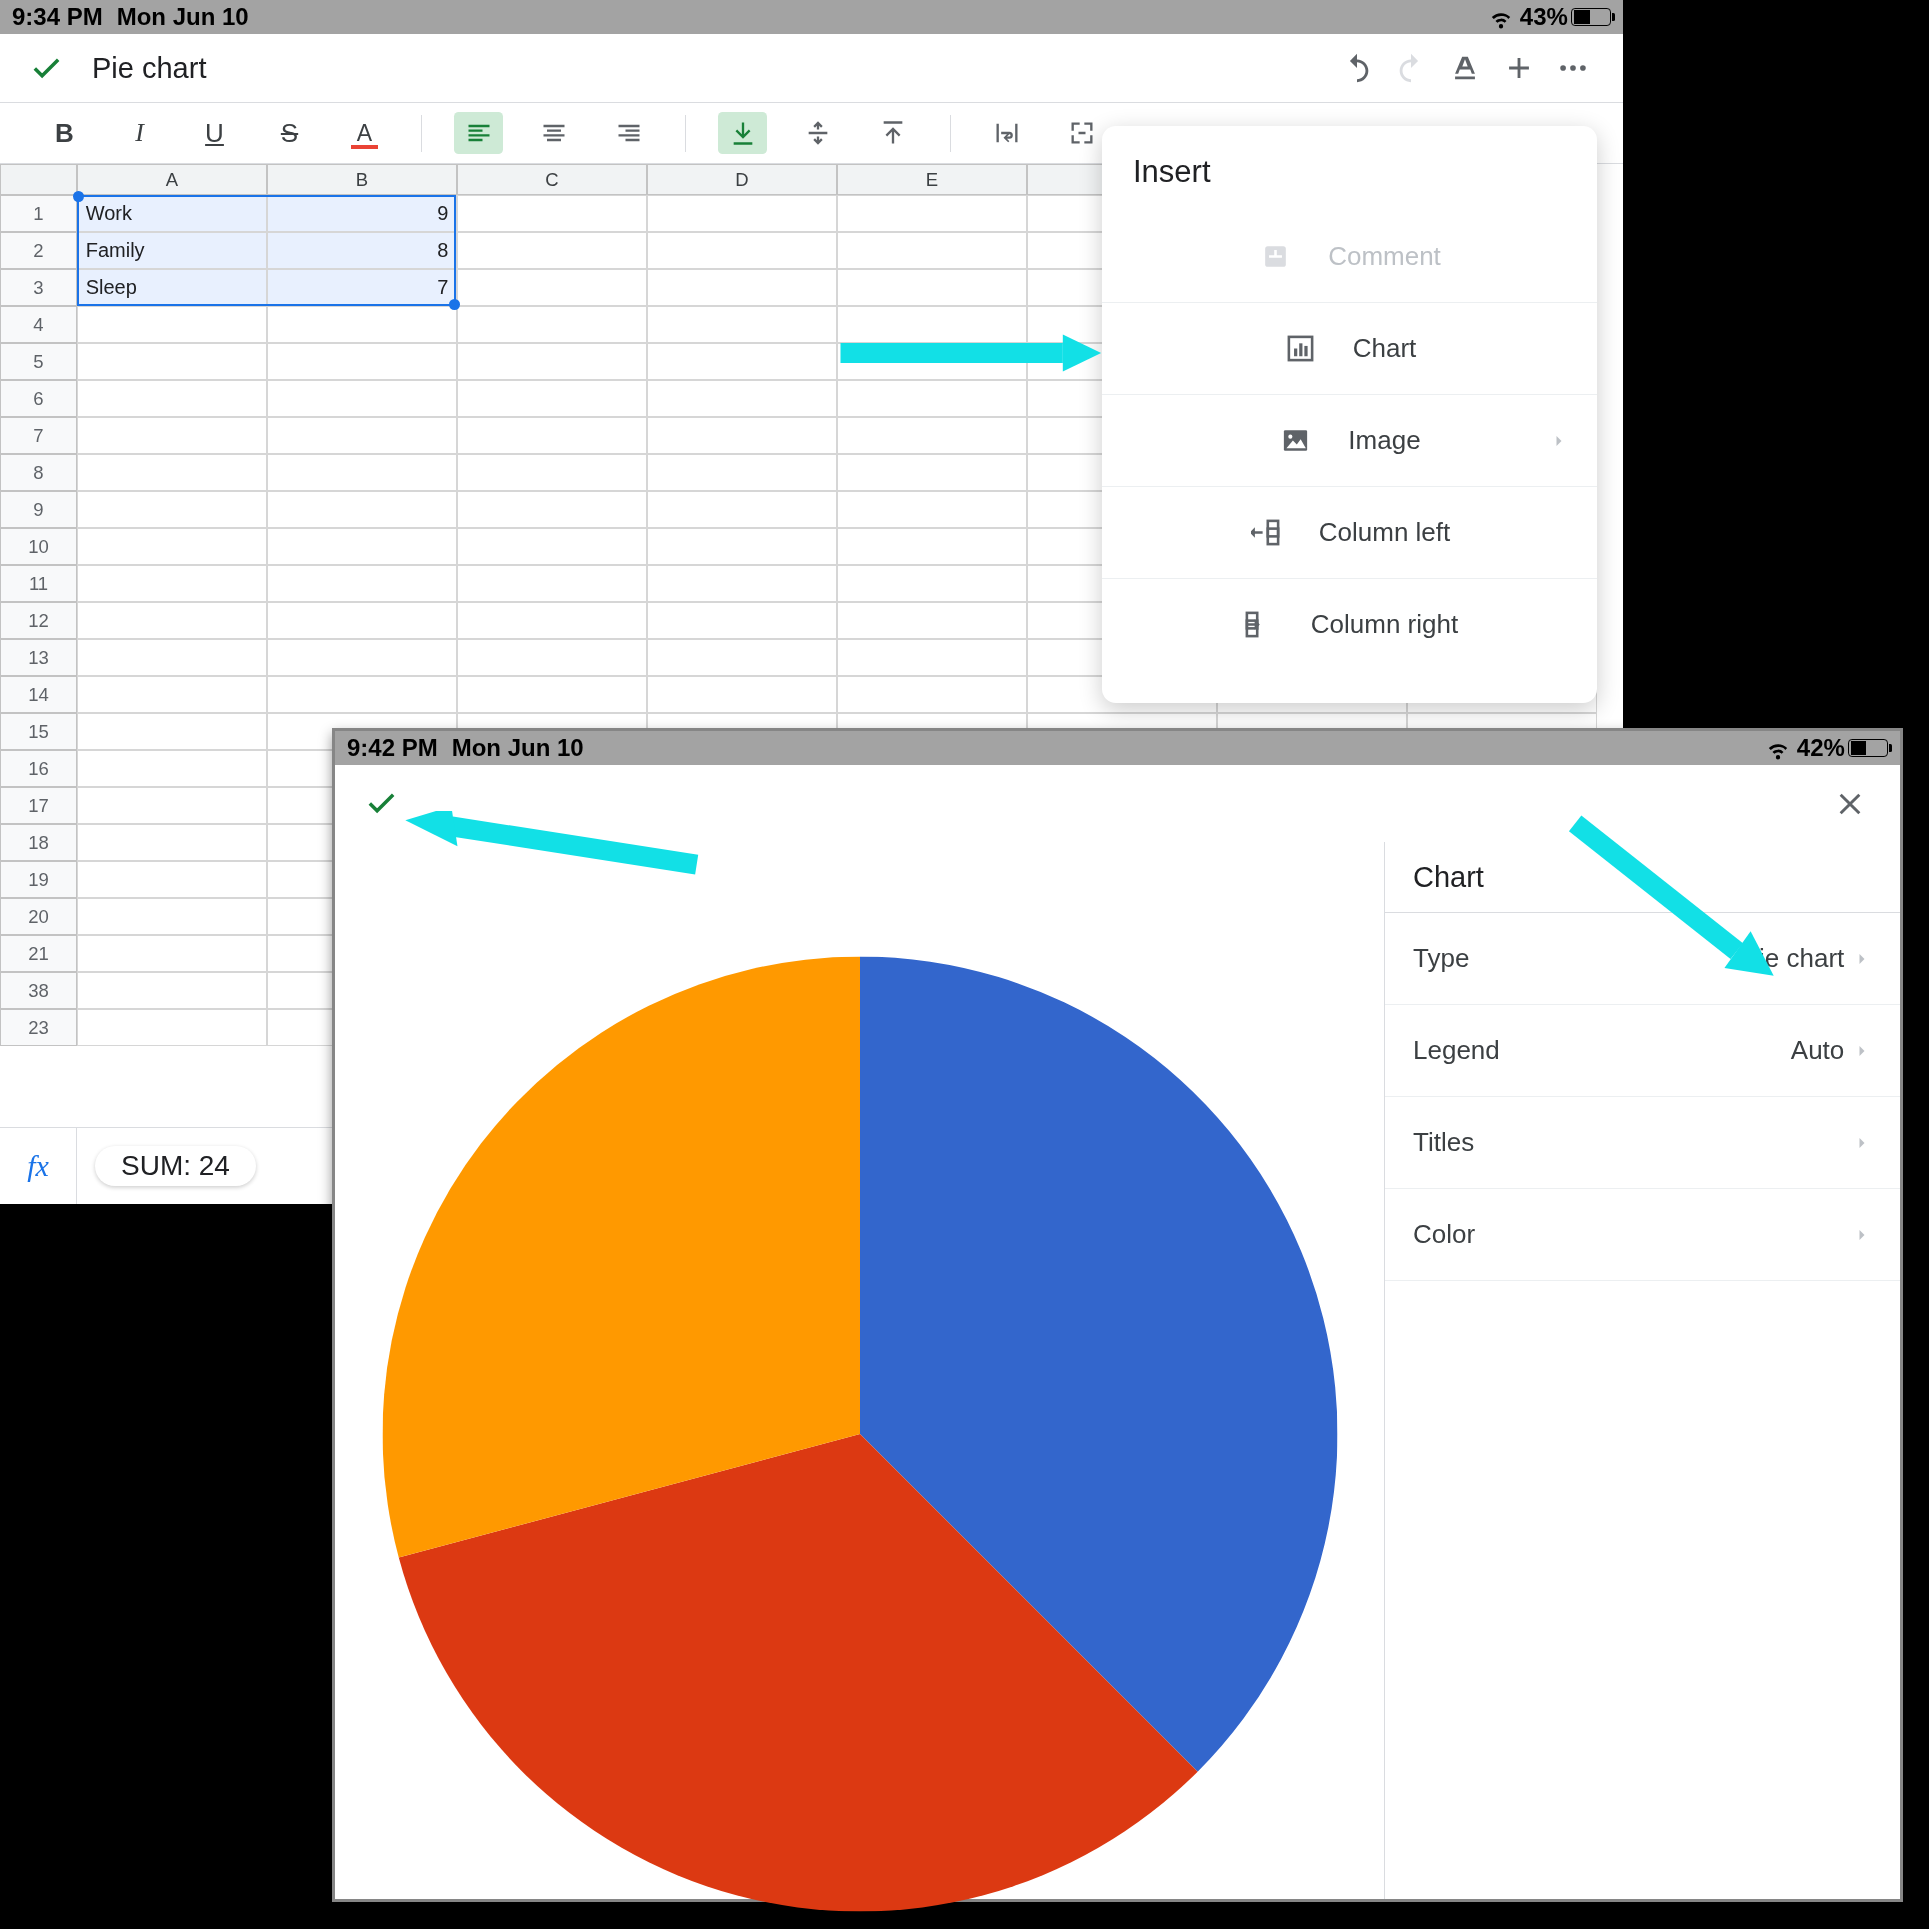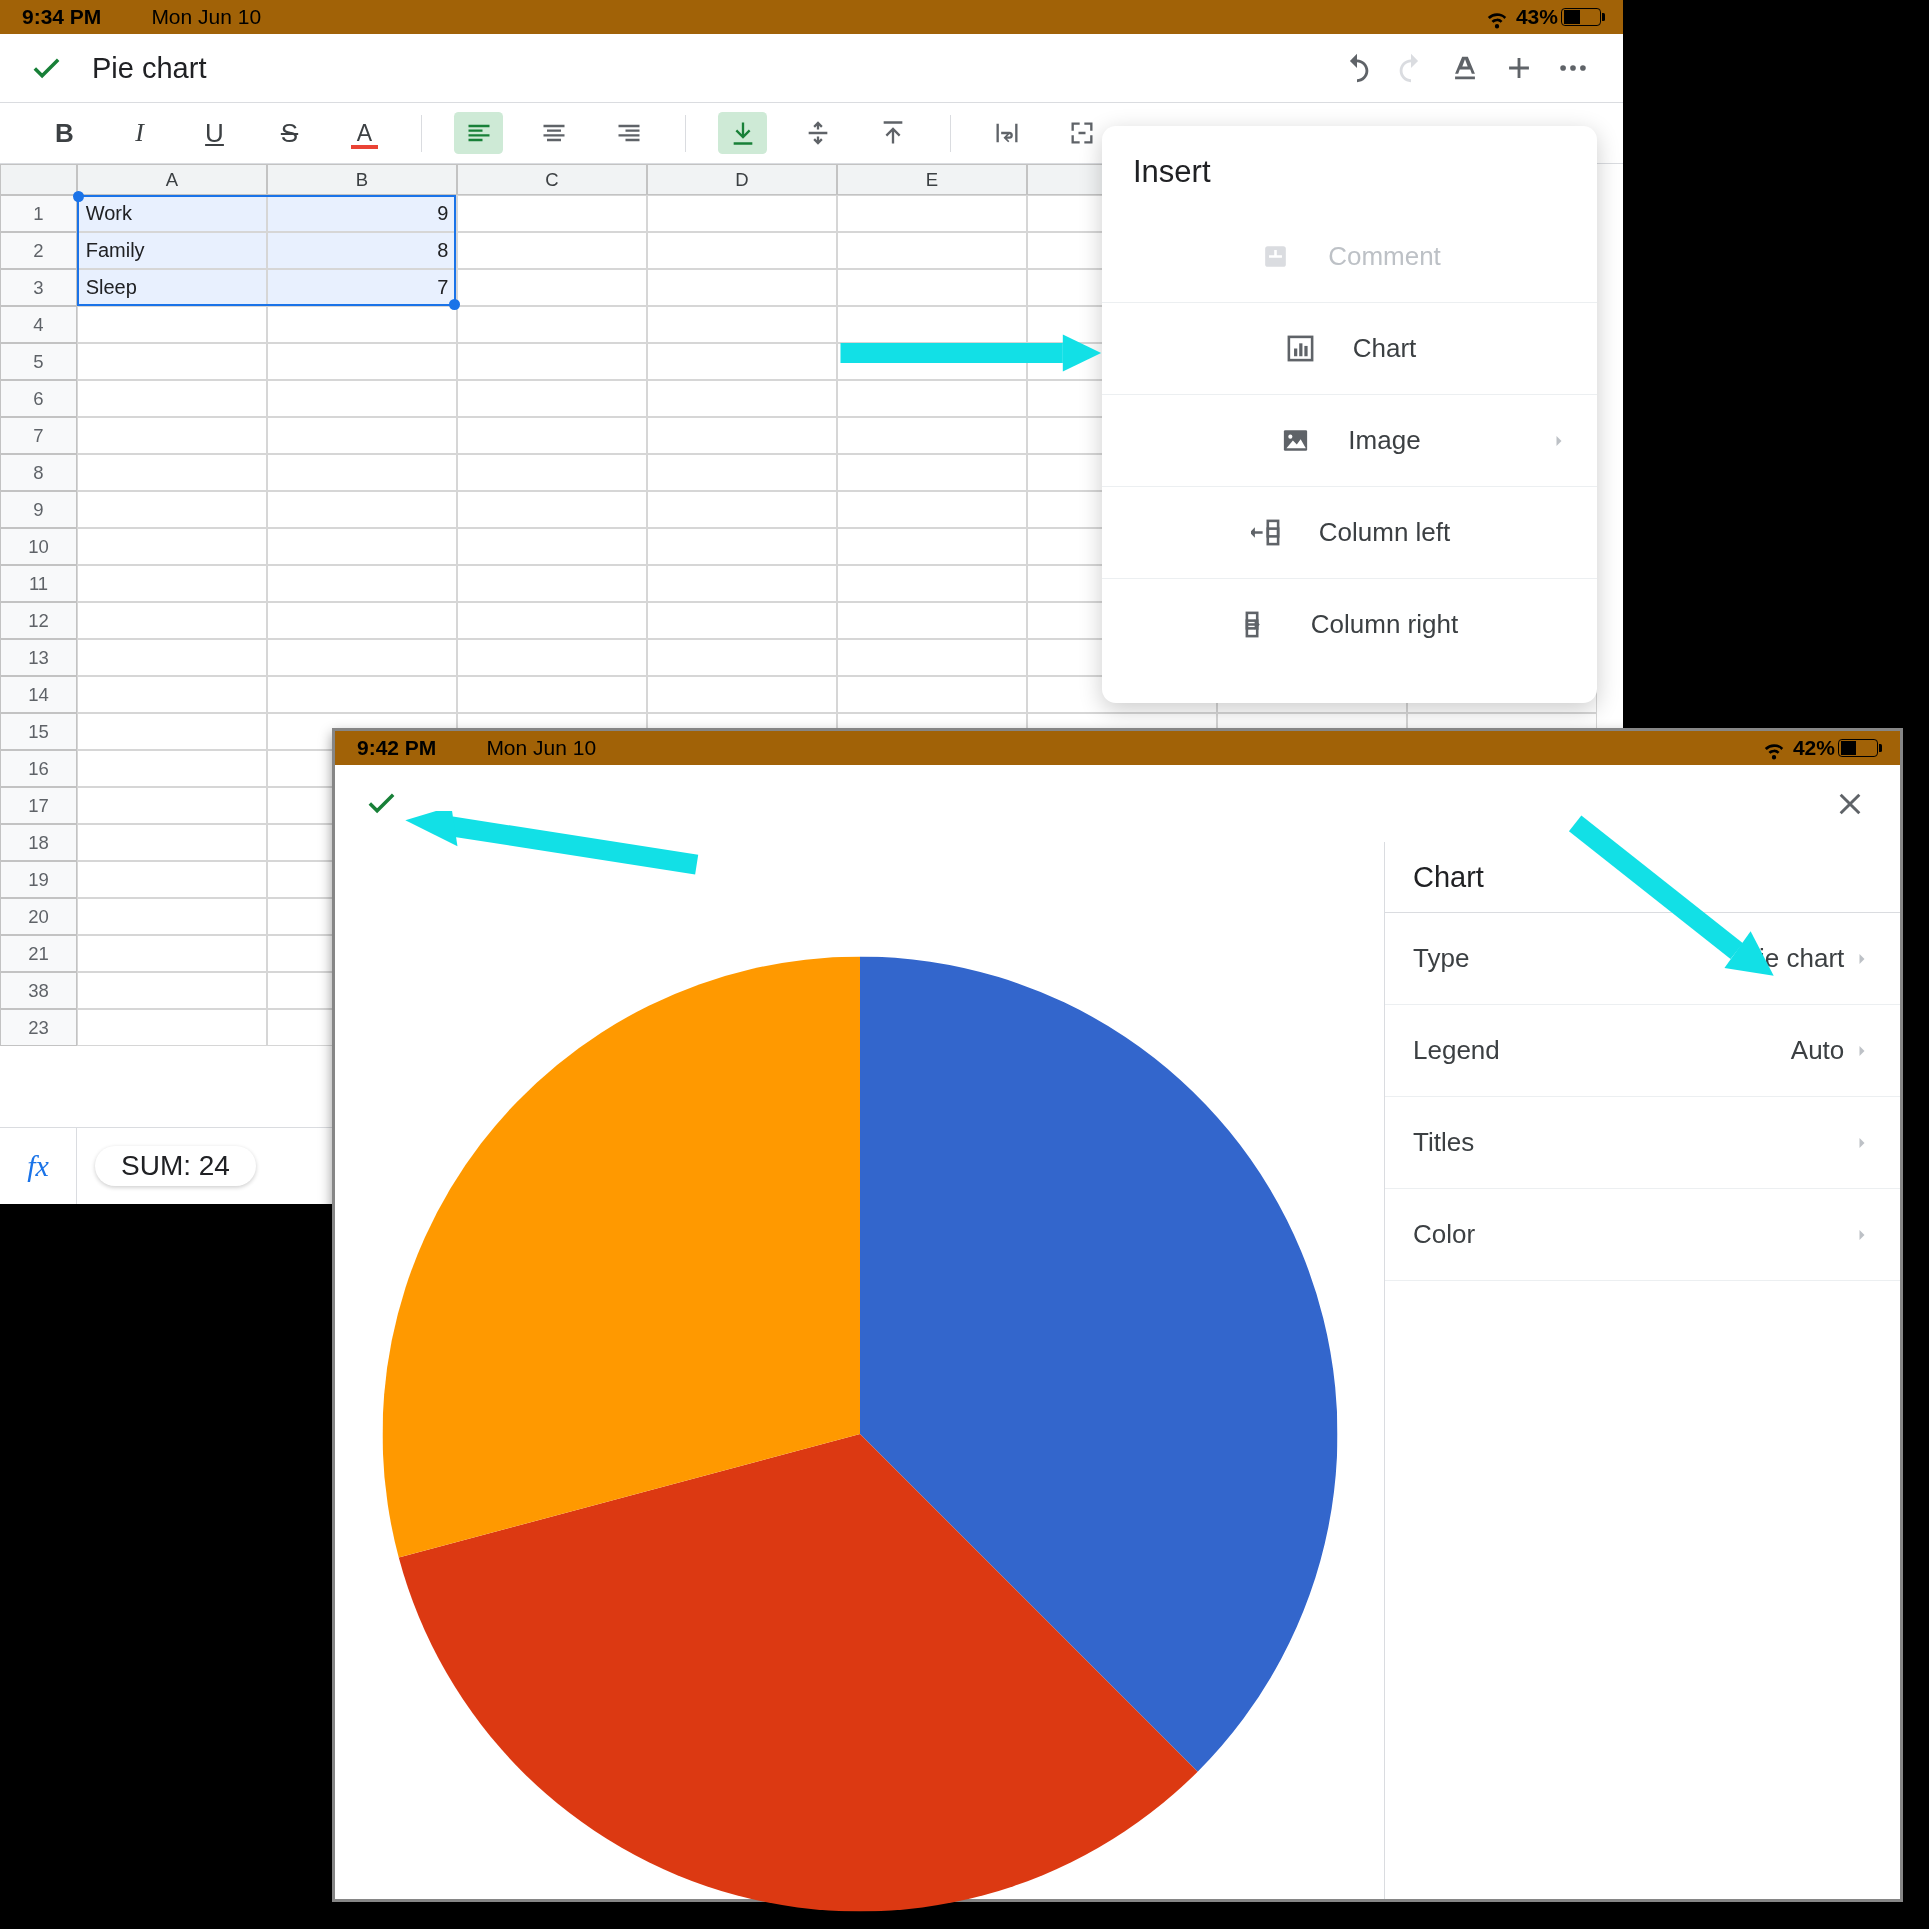--- a/index.html
+++ b/index.html
@@ -5,23 +5,23 @@
   * { box-sizing: border-box; margin: 0; padding: 0; }
   html, body { width: 1929px; height: 1929px; }
   body { background: #000; font-family: -apple-system, "Helvetica Neue", Arial, sans-serif; position: relative; }
 
   
   .panel { position: absolute; background: #fff; }
   .panel-a { left: 0; top: 0; width: 1623px; height: 1204px; }
   .panel-b { left: 332px; top: 728px; width: 1571px; height: 1174px; border: 3.1px solid #868686; box-shadow: 0 4.6px 12.3px rgba(0,0,0,.4); }
 
   
-  .statusbar { display: flex; align-items: center; height: 34px; padding: 0 22px; font-size: 21px; font-weight: 600; color: #000; background: #a16207; }
+  .statusbar { display: flex; align-items: center; height: 34px; padding: 0 12px; font-size: 24px; font-weight: 600; color: #000; background: #a3a3a3; }
   .statusbar .time { margin-right: 14px; }
-  .statusbar .date { font-weight: 400; margin-left: 36px; }
+  .statusbar .date { font-weight: 700; }
   .statusbar .sp { flex: 1; }
   .statusbar .wifi { width: 26px; height: 26px; margin-right: 6.2px; }
   .statusbar .batt { width: 40px; height: 18.5px; border: 1.9px solid #000; border-radius: 3.9px; position: relative; margin-left: 3.1px; }
   .statusbar .batt::before { content: ""; position: absolute; left: 1.5px; top: 1.5px; bottom: 1.5px; background: #000; }
   .statusbar .batt::after  { content: ""; position: absolute; right: -4.6px; top: 4.6px; width: 3.1px; height: 7.7px; background: #000; border-radius: 0 1.5px 1.5px 0; }
   .batt-43::before { width: 43%; }
   .batt-42::before { width: 42%; }
 
   
   .app-header { display: flex; align-items: center; height: 68px; padding: 0 23px; }

